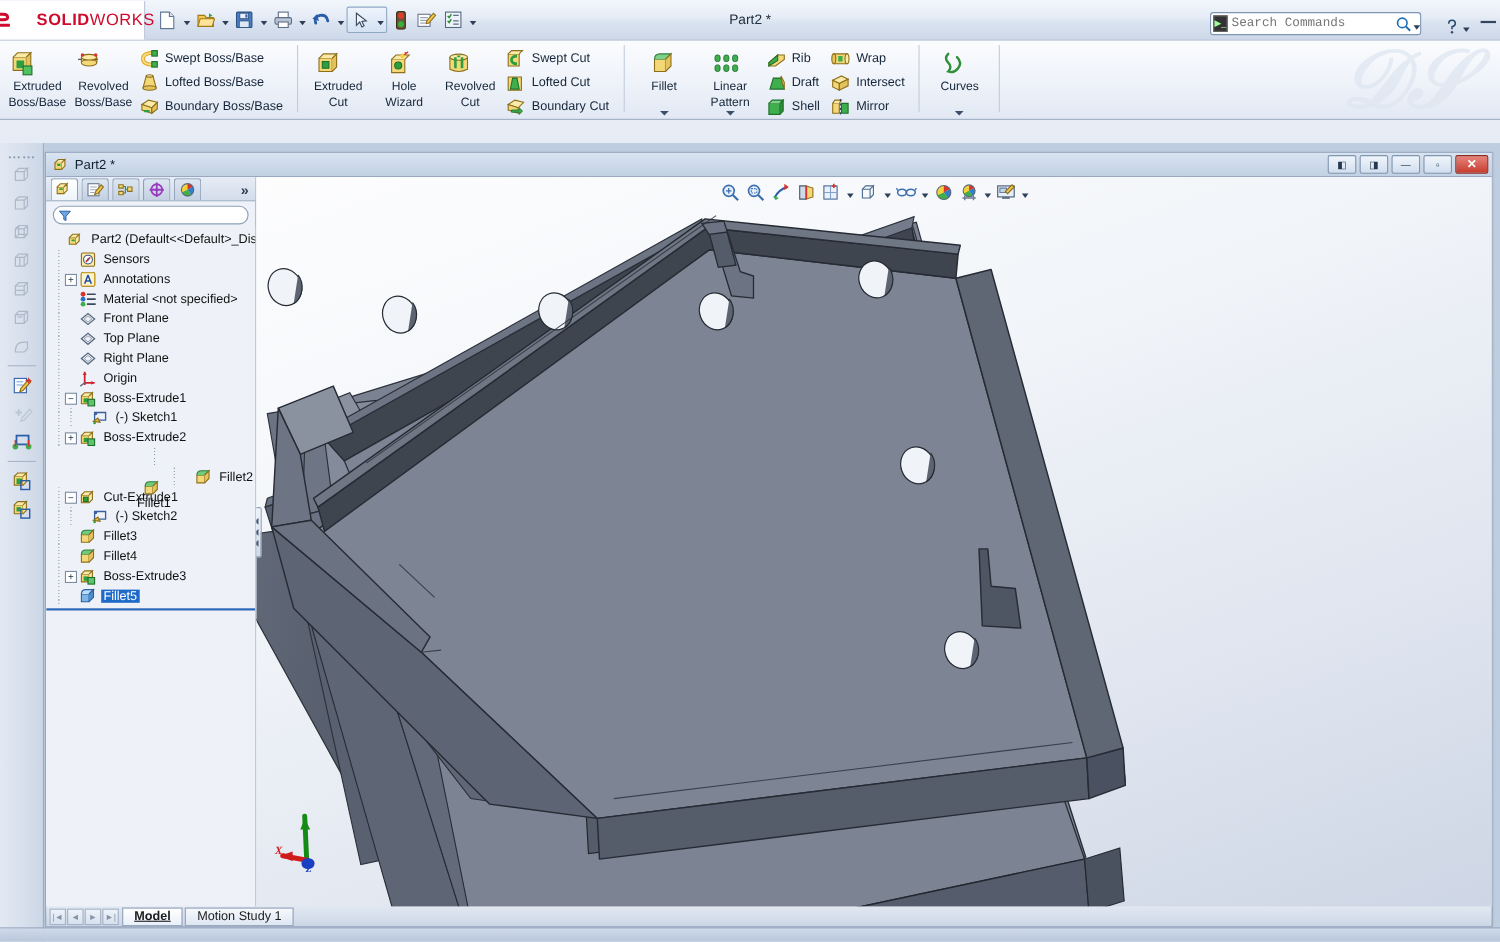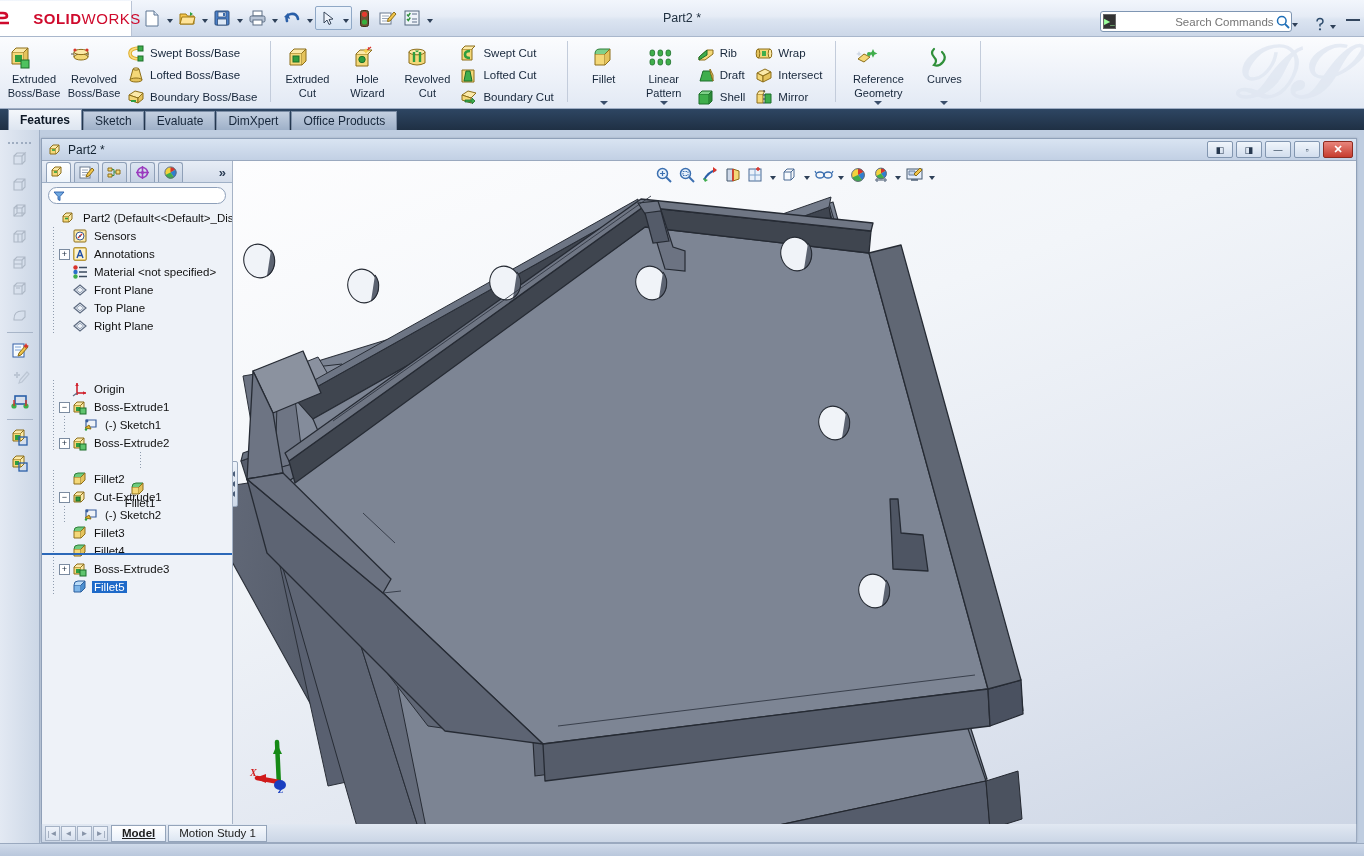--- a/index.html
+++ b/index.html
@@ -50,35 +50,35 @@
 
   .searchbox {
     position:absolute; right:72px; top:11px; width:192px; height:21px;
     background:#fff; border:1px solid #7f96b3; border-radius:3px;
     display:flex; align-items:center; padding:0 2px;
   }
   .search-cmd-ico { width:15px;height:15px;background:#333; color:#9cff9c; font-size:8px;
                     display:flex;align-items:center;justify-content:center;
                     border:1px solid #666; margin-right:4px; }
   .searchbox input { border:0; outline:0; flex:1; font-size:11.5px;
-                     font-family:Liberation Sans, sans-serif; color:#7a7a7a; background:transparent;text-align:right; }
+                     font-family:Liberation Mono, monospace; color:#7a7a7a; background:transparent; }
   .mag { color:#1e6fb8; font-size:13px; margin:0 2px; }
   .help-grp { position:absolute; right:26px; top:12px; display:flex; align-items:center; gap:1px; }
   .q-help { font-size:13px; color:#2c4a6b; }
   .win-min { position:absolute; right:4px; top:18px; width:14px; height:3px;
              border-bottom:2px solid #33465e; }
 
   
   .ribbon {
     position:absolute; left:0; top:37px; width:1364px; height:72px;
     background:linear-gradient(#fbfcfe 0%, #eef2f9 55%, #e2e9f4 100%);
     border-bottom:1px solid #9eadc4;
     display:flex; align-items:stretch; overflow:hidden;
   }
-  .ribbon-wm { position:absolute; right:17px; top:-8px; font-size:74px; color:#dfe6f1;
+  .ribbon-wm { position:absolute; right:28px; top:-8px; font-size:74px; color:#dfe6f1;
                font-style:italic; font-weight:bold; opacity:.75; pointer-events:none; }
   .rgroup { display:flex; align-items:flex-start; padding:3px 4px 0 4px; position:relative; z-index:2; }
   .rsep { width:1px; background:#c3ccdb; margin:4px 2px 6px 2px; }
   .big-btn { width:60px; display:flex; flex-direction:column; align-items:center;
              padding-top:4px; cursor:default; border:1px solid transparent; border-radius:2px; }
   .big-btn .lbl { font-size:11px; text-align:center; line-height:12px; color:#16263a; margin-top:2px; }
   .big-btn .ico { height:26px; display:flex; align-items:center; }
   .small-col { display:flex; flex-direction:column; gap:0px; padding-top:2px; }
   .small-btn { display:flex; align-items:center; gap:5px; height:22px; padding:0 6px 0 2px;
                cursor:default; border:1px solid transparent; border-radius:2px; }
@@ -598,62 +598,38 @@
                 <path d="M9 1 L9 16" stroke="#2e4058" stroke-dasharray="2 2"></path>
               </svg>
           </span>
           <span class="lbl">Mirror</span>
         </div>
       </div>
     </div>
     <div class="rsep"></div>
 
     <div class="rgroup">
-      <div class="big-btn gcol" style="width:72px">
-        <div>
-          <div class="ico">
-            <svg width="28" height="22" viewBox="0 0 28 22">
-                <path d="M5 12 L11 7 L17 10 L11 15z" fill="#f4d878" stroke="#8d6f1a"></path>
-                <circle cx="16" cy="7" r="2" fill="#3fae4c"></circle>
-                <path d="M20 2 l1.4 3 3 1.4 -3 1.4 -1.4 3 -1.4-3 -3-1.4 3-1.4z" fill="#3fae4c"></path>
-                <path d="M6 4 l.9 2 2 .9 -2 .9 -.9 2 -.9-2 -2-.9 2-.9z" fill="#cfd8e5"></path>
-              </svg>
-          </div>
-          <div class="lbl">Reference</div>
-          <div class="lbl">Geometry</div>
-        </div>
-        <div class="dropcaret">
-            <i></i>
-          </div>
-      </div>
       <div class="big-btn gcol">
         <div>
           <div class="ico">
             <svg width="26" height="22" viewBox="0 0 26 22">
                 <path d="M7 2 Q3 6 7 10 Q11 14 7 18 Q12 20 16 15 Q20 10 15 5" stroke="#2f8f3a" stroke-width="2.2" fill="none" stroke-linecap="round"></path>
               </svg>
           </div>
           <div class="lbl">Curves</div>
         </div>
         <div class="dropcaret">
             <i></i>
           </div>
       </div>
     </div>
     <div class="rsep"></div>
 
   </div>
 
-  <div class="tabstrip">
-    <div class="tab active">Features</div>
-    <div class="tab">Sketch</div>
-    <div class="tab">Evaluate</div>
-    <div class="tab">DimXpert</div>
-    <div class="tab">Office Products</div>
-  </div>
 
   <div class="workspace">
 
     <div class="leftbar">
       <div class="lb-dots">
           <span></span>
           <span></span>
           <span></span>
           <span></span>
           <span></span>
@@ -902,21 +878,21 @@
               </span>
               <span class="expander blank"></span>
               <span class="ticon">
                 <svg width="16" height="16" viewBox="0 0 16 16">
                   <path d="M2 8 L8 3 L14 8 L8 13 Z" fill="none" stroke="#5d6b80" stroke-width="1.2"></path>
                   <path d="M4.5 8 L8 5.2 L11.5 8 L8 10.8 Z" fill="none" stroke="#8f9db0" stroke-width=".9"></path>
                 </svg>
               </span>
               <span class="tlabel">Right Plane</span>
             </div>
-            <div class="trow" style="padding-left: 2px; margin-top: 45px;">
+            <div class="trow" style="padding-left: 2px;">
               <span class="dots">
                 <b></b>
               </span>
               <span class="expander blank"></span>
               <span class="ticon">
                 <svg width="16" height="16" viewBox="0 0 16 16">
                   <path d="M5 14 L5 2" stroke="#d0222e" stroke-width="1.6"></path>
                   <path d="M5 2 L3.2 5 L6.8 5z" fill="#d0222e"></path>
                   <path d="M5 12 L14 12" stroke="#d0222e" stroke-width="1.6"></path>
                   <path d="M14 12 L11 10.3 L11 13.7z" fill="#d0222e"></path>
@@ -980,21 +956,21 @@
               <span class="expander blank"></span>
               <span class="ticon">
                 <svg width="16" height="16" viewBox="0 0 16 16">
                   <path d="M2 6 L9 6 L9 13 L2 13z" fill="#f4d878" stroke="#8d6f1a"></path>
                   <path d="M2 6 Q2 2 6 2 L13 2 L9 6" fill="#6fcb7d" stroke="#2f7f3a"></path>
                   <path d="M9 6 L13 2 L13 9 L9 13" fill="#e5c35c" stroke="#8d6f1a"></path>
                 </svg>
               </span>
               <span class="tlabel">Fillet1</span>
             </div>
-            <div class="trow" style="padding-left: 2px;">
+            <div class="trow" style="padding-left: 2px; justify-content: flex-end;">
               <span class="dots">
                 <b></b>
               </span>
               <span class="expander blank"></span>
               <span class="ticon">
                 <svg width="16" height="16" viewBox="0 0 16 16">
                   <path d="M2 6 L9 6 L9 13 L2 13z" fill="#f4d878" stroke="#8d6f1a"></path>
                   <path d="M2 6 Q2 2 6 2 L13 2 L9 6" fill="#6fcb7d" stroke="#2f7f3a"></path>
                   <path d="M9 6 L13 2 L13 9 L9 13" fill="#e5c35c" stroke="#8d6f1a"></path>
                 </svg>

